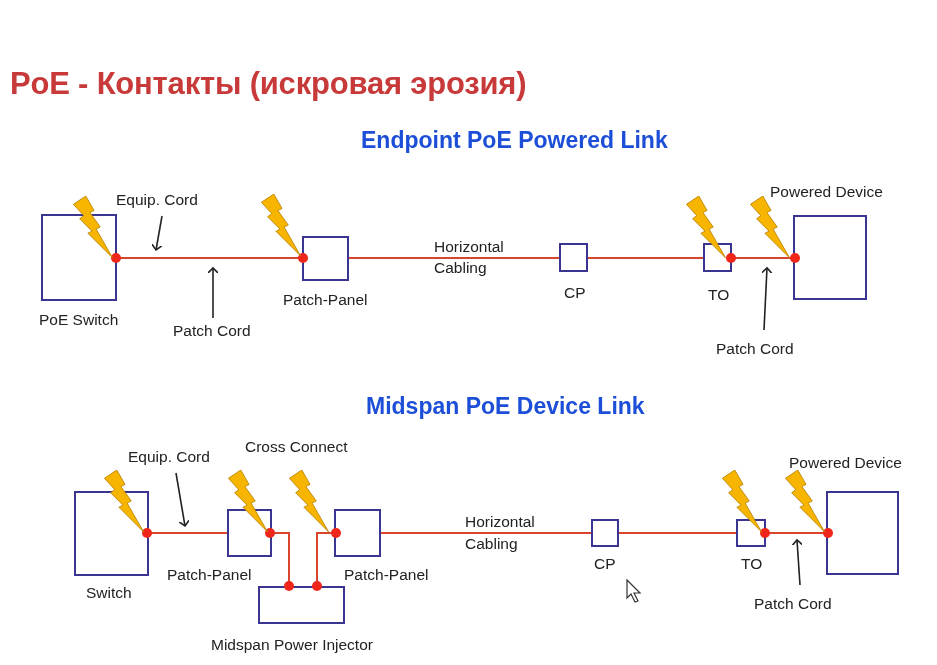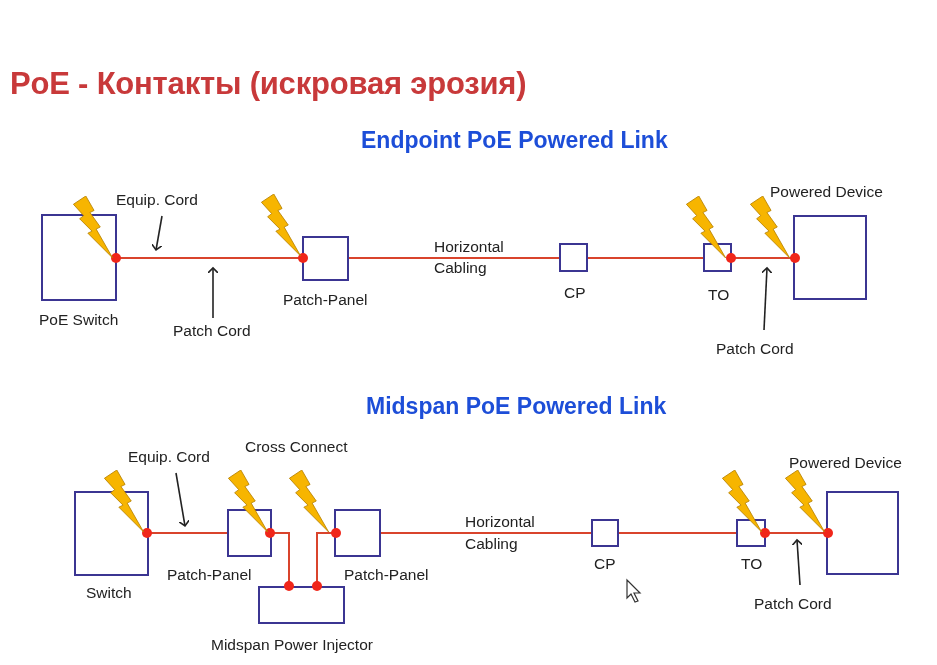--- a/index.html
+++ b/index.html
@@ -12,21 +12,21 @@
   .cable { stroke:#d9442c; stroke-width:2; fill:none; }
   .node { fill:#f0261a; }
   .bolt { fill:#f7b500; stroke:#b57f00; stroke-width:0.8; }
   .arrow { stroke:#222; stroke-width:1.6; fill:none; }
 </style>
 </head>
 <body>
 
 <div id="slide-title">PoE - Контакты (искровая эрозия)</div>
 <div class="section-title" style="left:361px;top:127px;">Endpoint PoE Powered Link</div>
-<div class="section-title" style="left:366px;top:393px;">Midspan PoE Powered Link</div>
+<div class="section-title" style="left:366px;top:393px;">Midspan PoE Device Link</div>
 
 <svg id="diagram" width="937" height="665" viewBox="0 0 937 665">
   <defs>
     <symbol id="bolt" viewBox="0 0 40 60">
       <path d="M2 8 L14 0 L22 14 L18 16 L28 30 L24 32 L40 60 L16 36 L20 34 L8 22 L12 19 Z"></path>
     </symbol>
     <marker id="ah" markerWidth="10" markerHeight="10" refX="5" refY="5" orient="auto" markerUnits="userSpaceOnUse">
       <path d="M0 0 L5 5 L0 10" stroke="#222" stroke-width="1.6" fill="none"></path>
     </marker>
   </defs>

